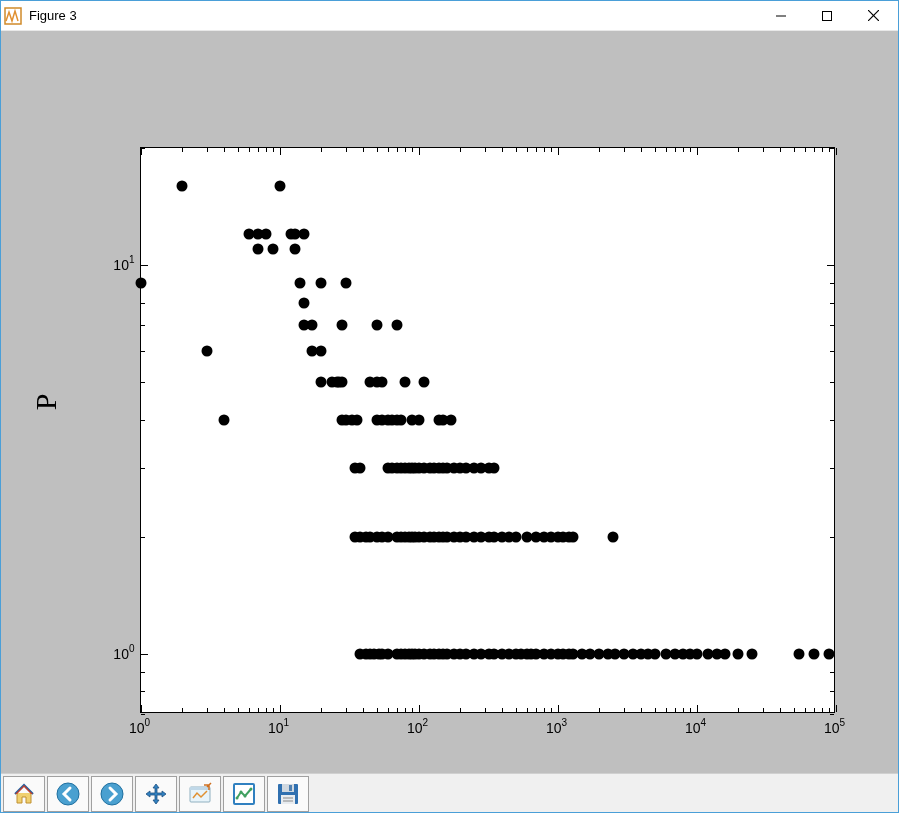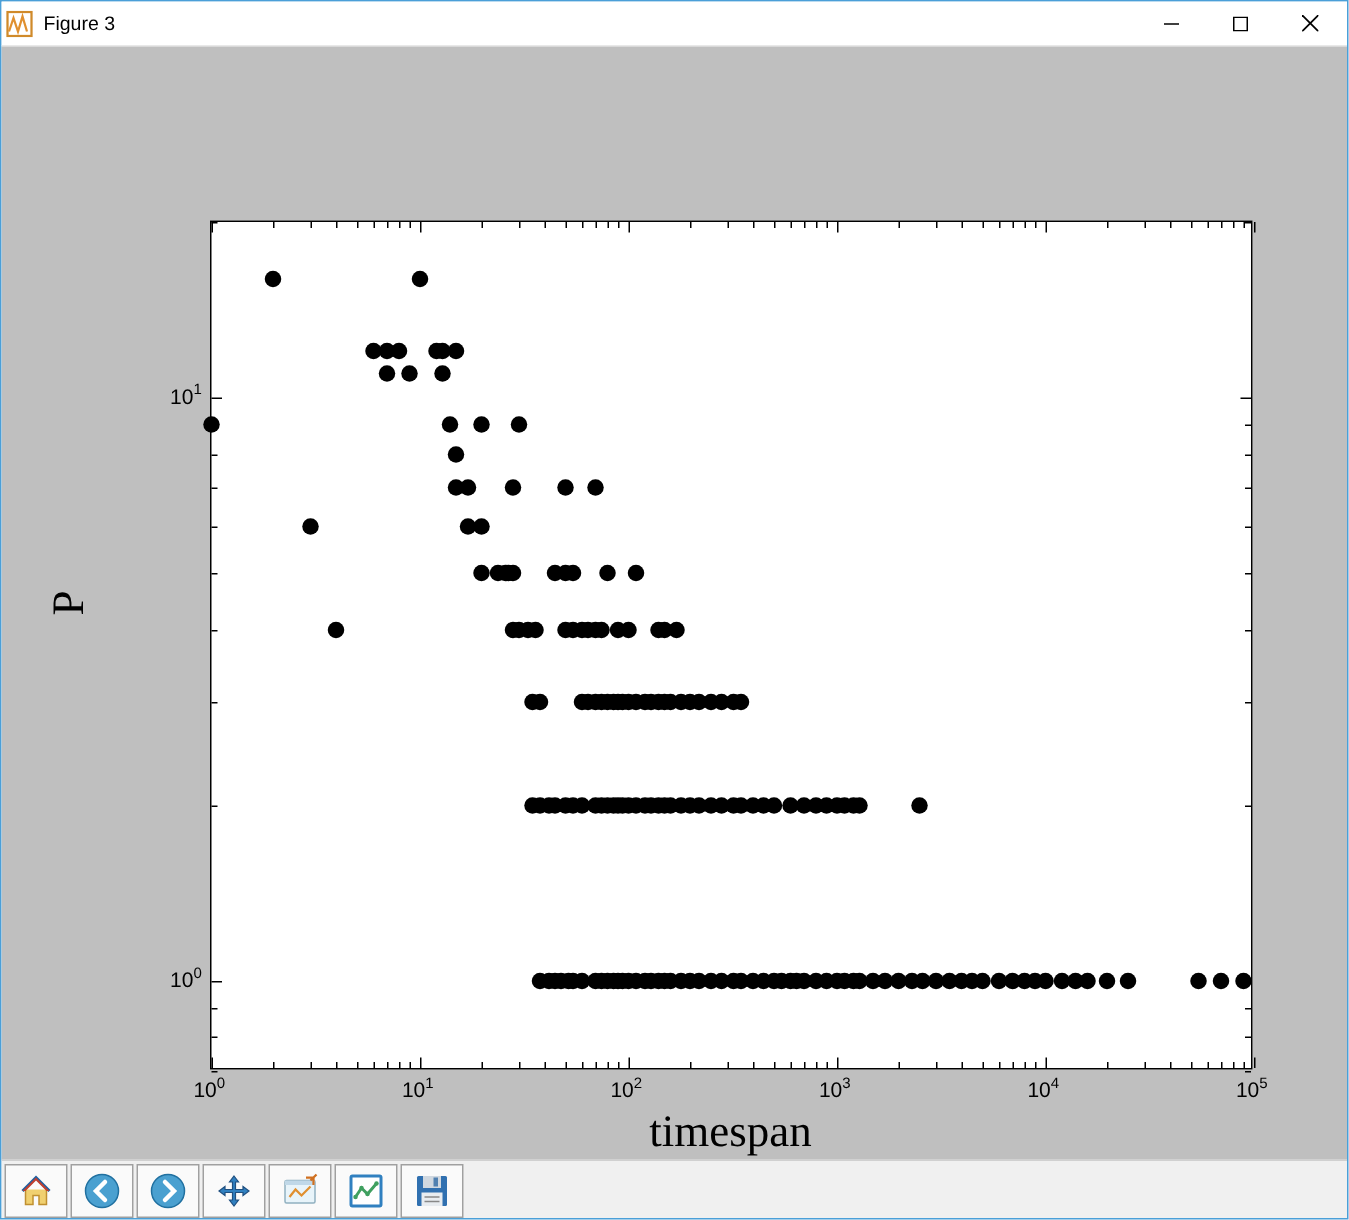--- a/index.html
+++ b/index.html
@@ -156,21 +156,20 @@
     <svg width="11" height="11">
         <line x1="0" y1="0" x2="11" y2="11" stroke="currentColor" stroke-width="1.2"></line>
         <line x1="11" y1="0" x2="0" y2="11" stroke="currentColor" stroke-width="1.2"></line>
       </svg>
   </div>
 </div>
 
 <div class="canvas-area">
   <div class="plot-wrap">
     <div class="ylabel">P</div>
-    <div class="xlabel">timespan</div>
     <div class="plot-box" id="plotbox">
         <div class="majortick xb" style="left: 0px;"></div>
         <div class="majortick xt" style="left: 0px;"></div>
         <div class="majortick xb" style="left: 139px;"></div>
         <div class="majortick xt" style="left: 139px;"></div>
         <div class="majortick xb" style="left: 278px;"></div>
         <div class="majortick xt" style="left: 278px;"></div>
         <div class="majortick xb" style="left: 417px;"></div>
         <div class="majortick xt" style="left: 417px;"></div>
         <div class="majortick xb" style="left: 556px;"></div>

